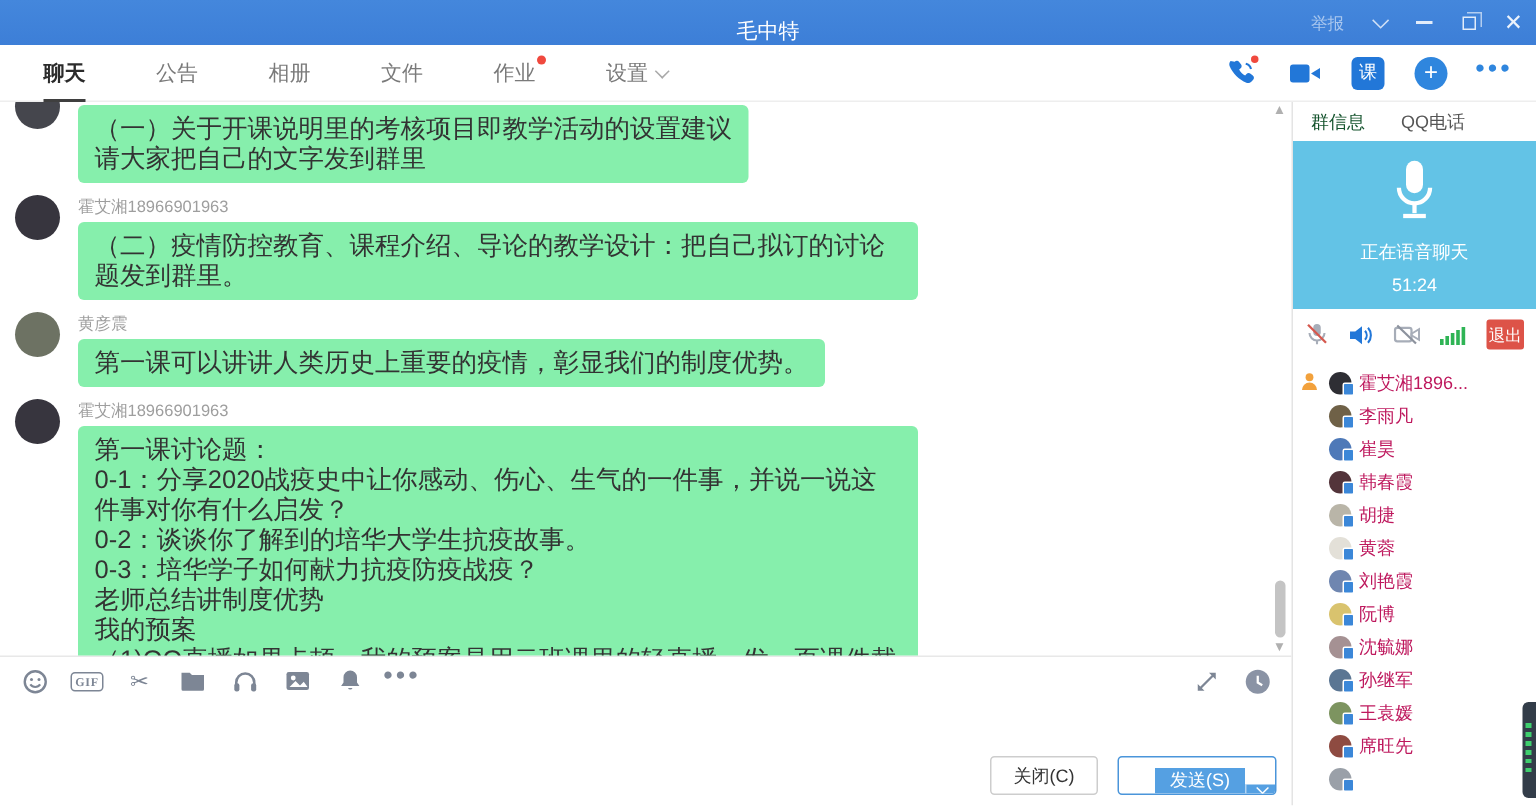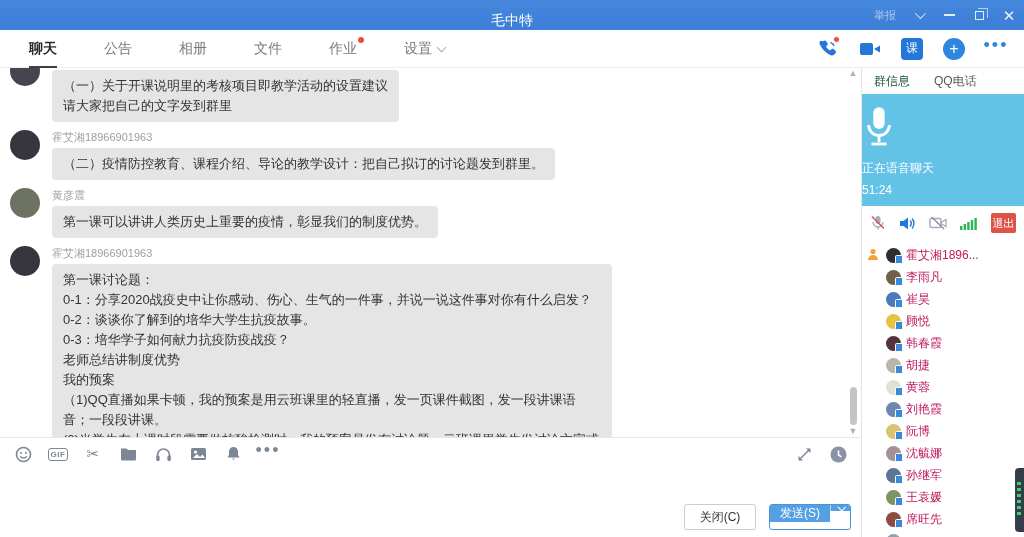--- a/index.html
+++ b/index.html
@@ -40,48 +40,48 @@
   .more-dots { color:#2f86de; font-size:18px; letter-spacing:2px; line-height:0; padding-bottom:8px; }
 
   
   .chat { position:absolute; left:0; top:68px; width:861px; height:469px; background:#fff; display:flex; flex-direction:column; }
   .messages { height:369px; overflow:hidden; position:relative; padding:2px 24px 0 10px; }
   .msg { display:flex; margin-bottom:8px; }
   .msg-avatar { width:30px; height:30px; border-radius:50%; flex:0 0 30px; background:#555; cursor:pointer; }
   .msg.anon .msg-avatar { margin-top:-14px; }
   .msg-body { margin-left:12px; max-width:700px; }
   .sender { font-size:11px; color:#9e9e9e; margin-bottom:3px; }
-  .bubble { display:inline-block; background:#e5e5e5; color:#333; font-size:13px; line-height:20px;
+  .bubble { display:inline-block; background:#86efac; color:#333; font-size:17px; line-height:20px;
     padding:6px 11px; border-radius:4px; white-space:pre-line; max-width:560px; }
   
   .scroll-up, .scroll-down { position:absolute; right:3px; width:10px; height:8px; color:#b0b0b0; font-size:9px; line-height:8px; text-align:center; }
   .scroll-up { top:1px; } .scroll-down { bottom:2px; }
   .scroll-thumb { position:absolute; right:4px; bottom:12px; width:7px; height:38px; border-radius:4px; background:#c4c4c4; cursor:pointer; }
 
   
   .composer { height:33px; border-top:1px solid #e8e8e8; display:flex; align-items:center; padding:0 14px; gap:17px; }
   .cicon { width:18px; height:18px; display:flex; align-items:center; justify-content:center; color:#7d8695; cursor:pointer; }
   .cicon svg { display:block; }
-  .gif-chip { font-size:8px; font-weight:bold; color:#7d8695; border:1.6px solid #7d8695; border-radius:3px; padding:1px 2px; letter-spacing:.5px; }
+  .gif-chip { font-size:8px; font-weight:bold; color:#7d8695; border:1.6px solid #7d8695; border-radius:3px; padding:1px 2px; letter-spacing:.5px;font-family:Liberation Serif, serif; }
   .scissor-glyph { font-size:15px; color:#7d8695; }
   .composer-right { margin-left:auto; display:flex; align-items:center; gap:16px; }
   .input-space { flex:1; cursor:text; }
   .footer-row { height:34px; display:flex; align-items:center; justify-content:flex-end; gap:13px; padding:0 10px 6px 0; }
   .btn-close { width:72px; height:26px; background:#fff; border:1px solid #cdcdcd; border-radius:3px; font-size:12px; color:#333; cursor:pointer; font-family:inherit; }
-  .btn-send { height:26px; display:flex; align-items:flex-start; border-radius:3px; overflow:hidden; cursor:pointer; border:1px solid #4a95da; }
+  .btn-send { height:26px; display:flex; align-items:flex-end; border-radius:3px; overflow:hidden; cursor:pointer; border:1px solid #4a95da;padding-left:24px; }
   .btn-send-label { background:#55a0e2; color:#fff; font-size:12px; display:flex; align-items:center; padding:0 10px; }
   .btn-send-caret { background:#55a0e2; width:20px; display:flex; align-items:center; justify-content:center; border-left:1px solid rgba(255,255,255,.55); }
   .btn-send-caret i { width:6px; height:6px; border-right:1.5px solid #fff; border-bottom:1.5px solid #fff; transform:rotate(45deg) translateY(-1px); }
 
   
   .sidebar { position:absolute; left:861px; top:68px; width:163px; height:469px; background:#fff; border-left:1px solid #e4e4e4; }
   .side-tabs { height:26px; display:flex; align-items:center; gap:8px; padding:0 4px; }
   .side-tab { font-size:12px; color:#555; padding:0 8px; height:26px; display:flex; align-items:center; cursor:pointer; }
   .side-tab.active { color:#14532d; }
-  .voice-panel { height:112px; background:#63c3e6; display:flex; flex-direction:column; justify-content:center; gap:6px; }
+  .voice-panel { height:112px; background:#63c3e6; display:flex; flex-direction:column; align-items:center; justify-content:center; gap:6px; }
   .voice-panel svg { margin-bottom:4px; }
   .voice-status, .voice-duration { color:#fff; font-size:12px; }
   .voice-controls { height:34px; display:flex; align-items:center; padding:0 8px; gap:13px; }
   .vc { width:18px; height:18px; display:flex; align-items:center; justify-content:center; cursor:pointer; }
   .btn-exit { margin-left:auto; width:42px; height:20px; background:#dd5348; color:#fff; font-size:11px; border:none; border-radius:2px; cursor:pointer; font-family:inherit; }
   .members { height:297px; overflow:hidden; padding-top:4px; }
   .member { position:relative; height:22px; display:flex; align-items:center; padding-left:24px; cursor:pointer; }
   .owner-ico { display:none; position:absolute; left:5px; top:4px; }
   .member.owner .owner-ico { display:block; }
   .m-avatar { position:relative; width:15px; height:15px; border-radius:50%; flex:0 0 15px; background:#888; }
@@ -343,25 +343,20 @@
     <span class="m-avatar" style="background: rgb(111, 97, 71);"></span>
     <span class="m-name">李雨凡</span>
   </div>
       <div class="member">
 
     <span class="m-avatar" style="background: rgb(78, 121, 184);"></span>
     <span class="m-name">崔昊</span>
   </div>
       <div class="member">
 
-    <span class="m-avatar" style="background: rgb(230, 194, 62);"></span>
-    <span class="m-name">顾悦</span>
-  </div>
-      <div class="member">
-
     <span class="m-avatar" style="background: rgb(83, 52, 58);"></span>
     <span class="m-name">韩春霞</span>
   </div>
       <div class="member">
 
     <span class="m-avatar" style="background: rgb(185, 181, 168);"></span>
     <span class="m-name">胡捷</span>
   </div>
       <div class="member">
 

